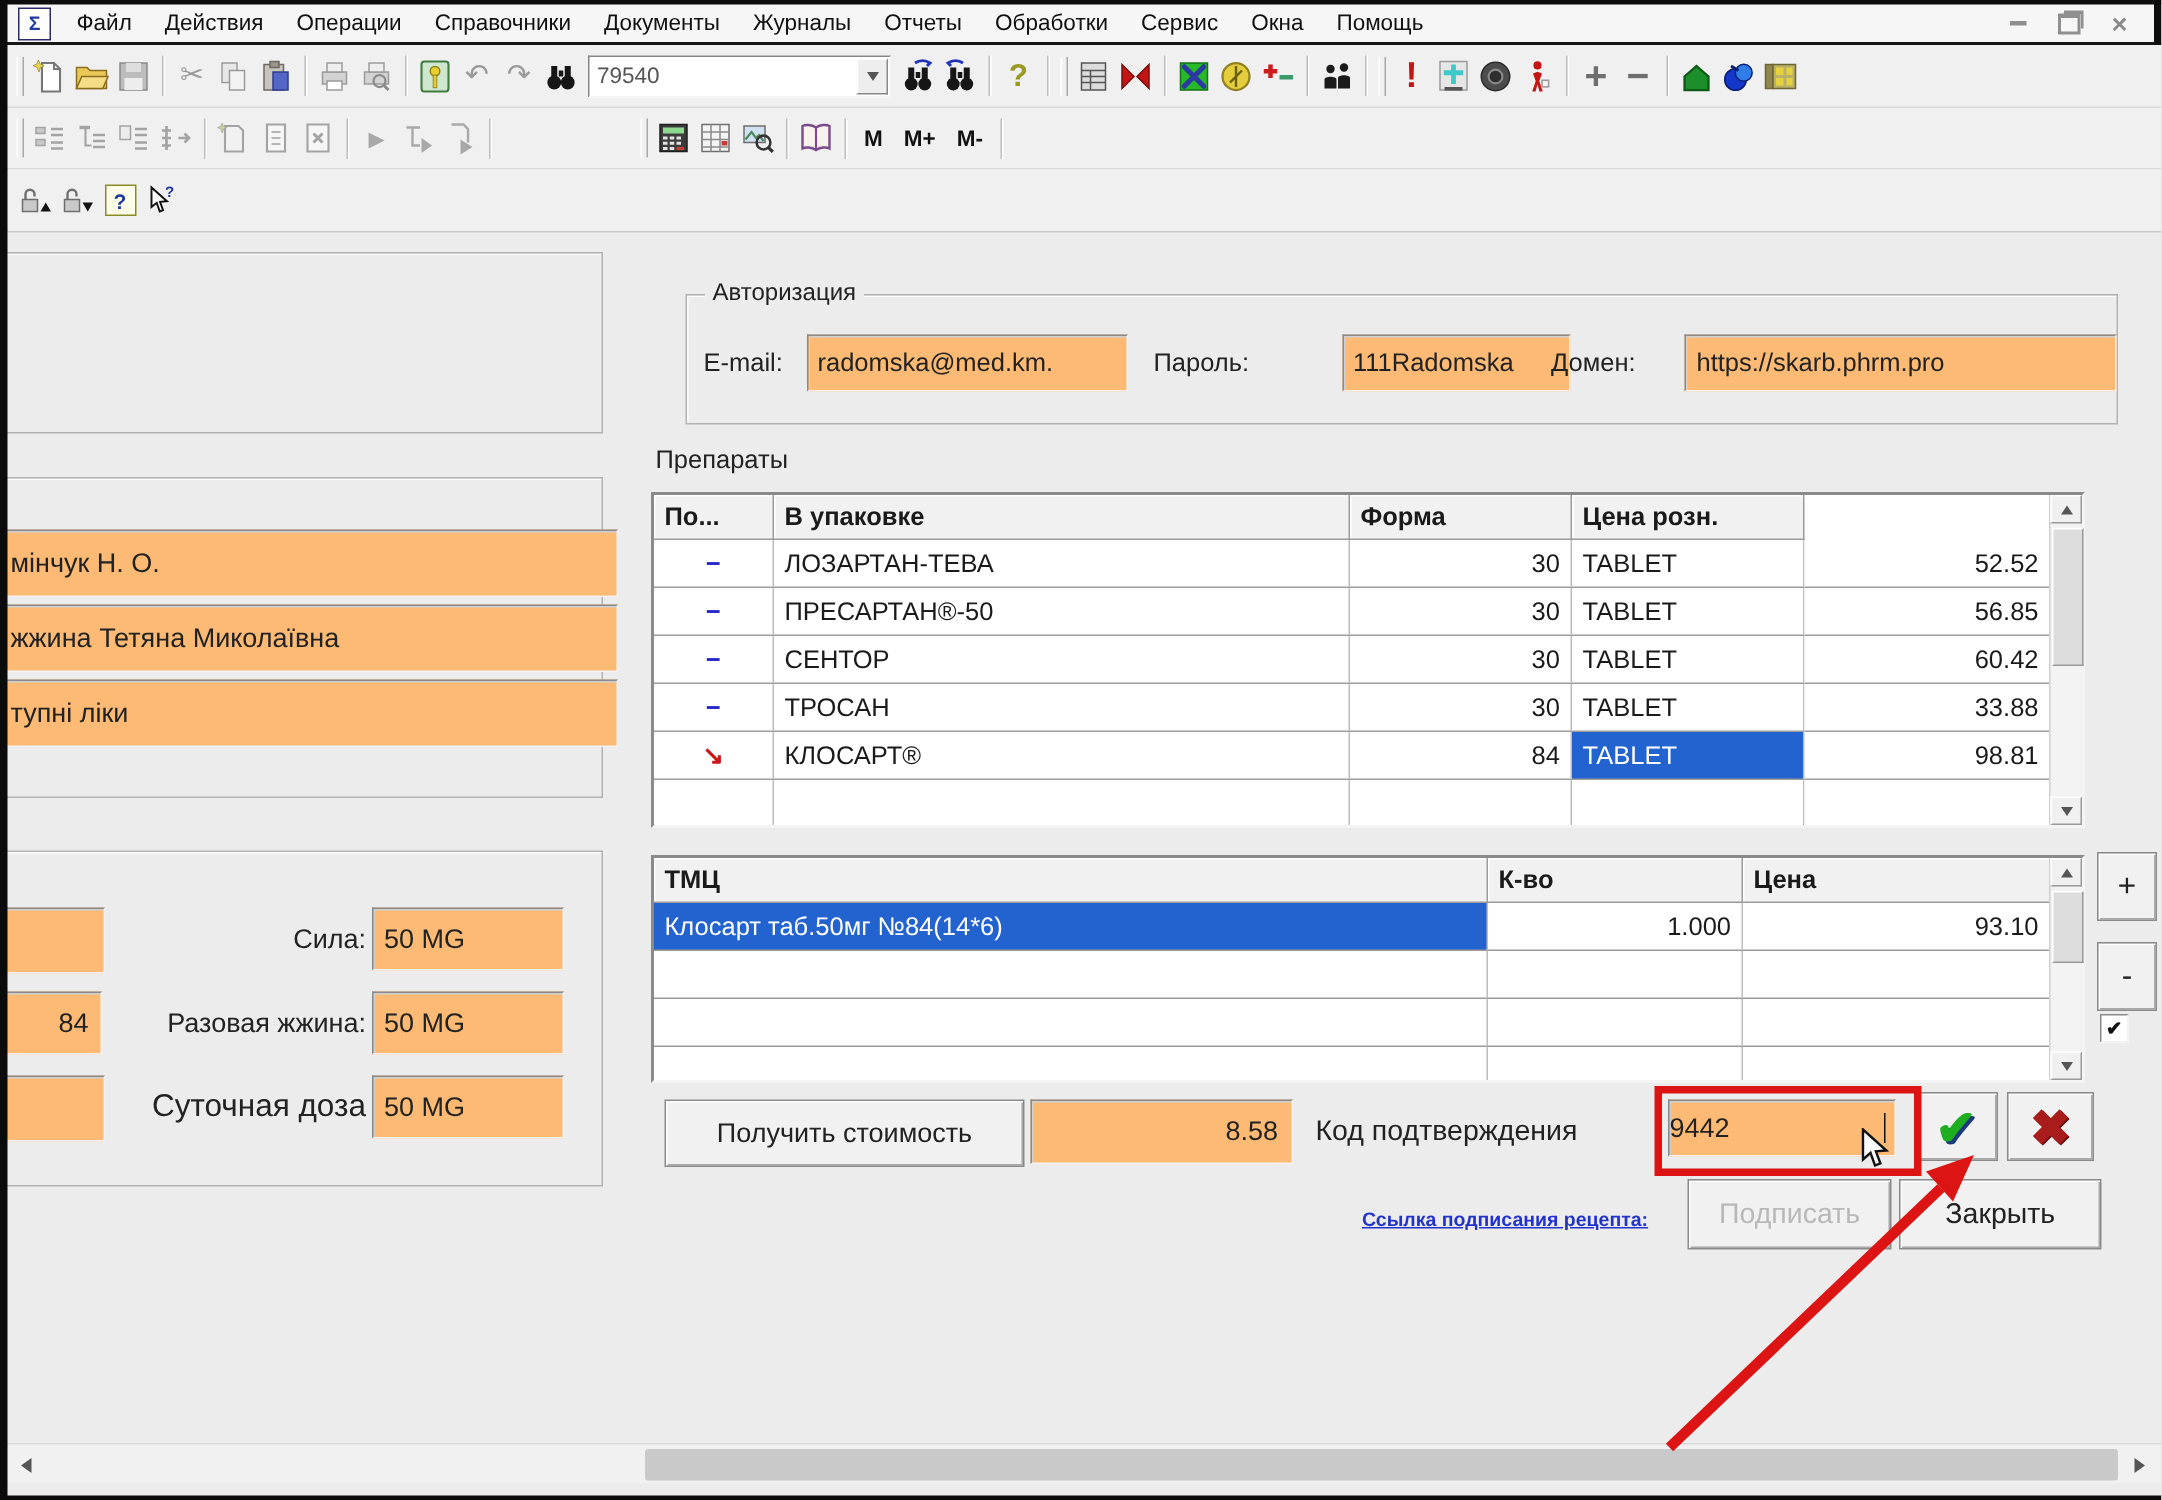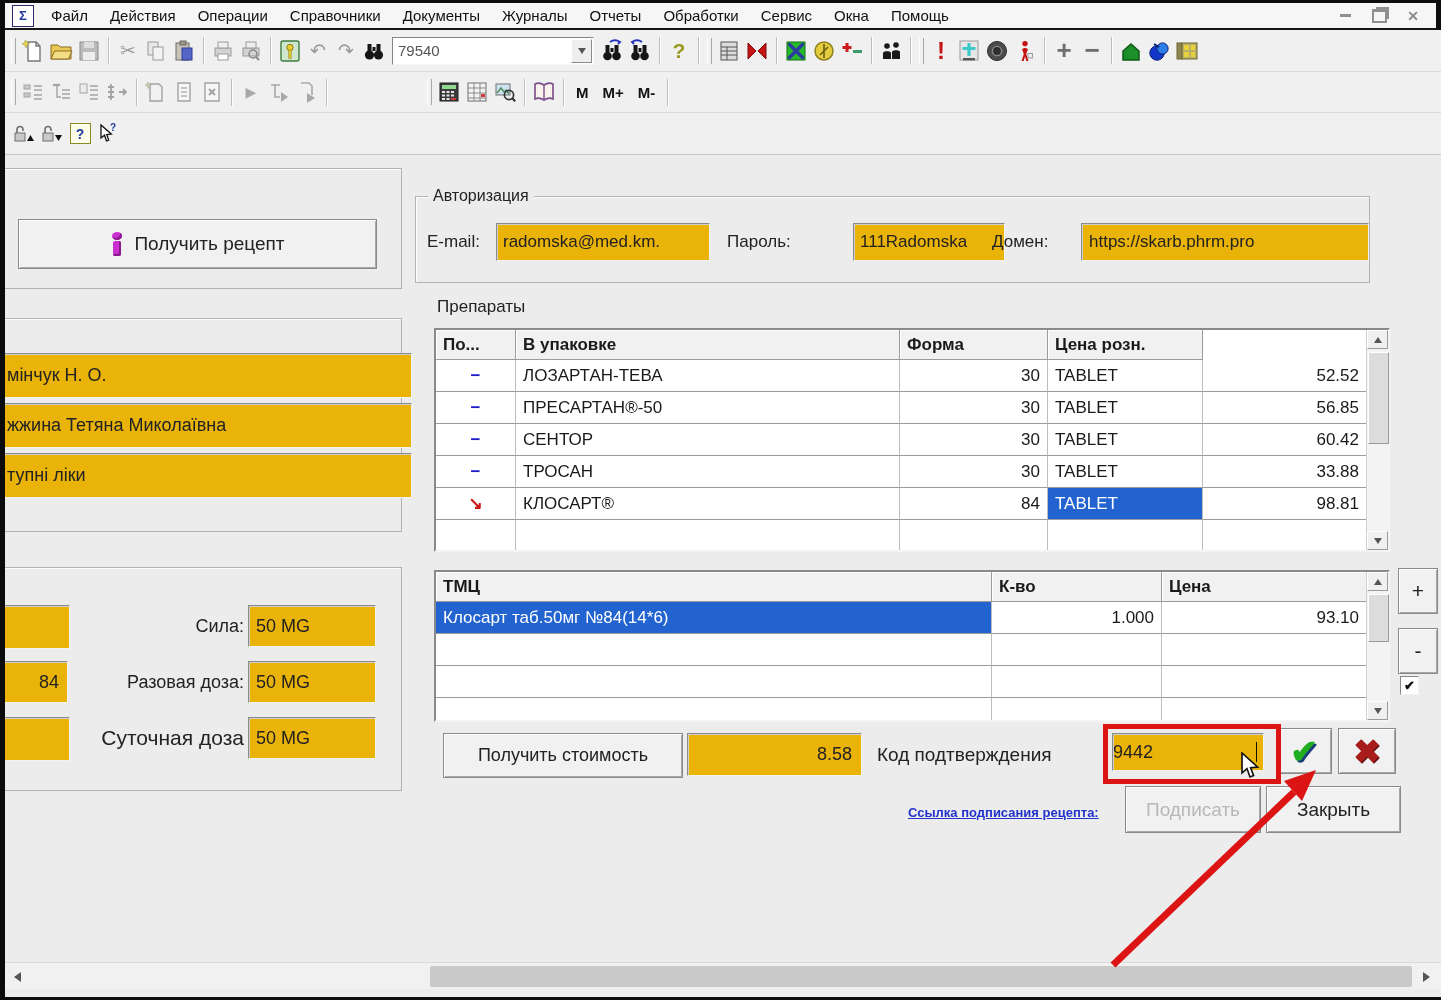--- a/index.html
+++ b/index.html
@@ -30,21 +30,21 @@
   .mbtn{font-size:15px;font-weight:bold;color:#111;padding:0 7px;}
   #searchbox{width:200px;height:26px;background:#fff;border:1px solid;border-color:#858585 #f6f6f6 #f6f6f6 #858585;
              display:flex;align-items:center;margin:0 4px;}
   #searchval{flex:1;font-size:15px;color:#555;padding-left:5px;}
   #dropbtn{width:19px;height:22px;background:#eee;border:1px solid;border-color:#fff #8a8a8a #8a8a8a #fff;
            display:flex;align-items:center;justify-content:center;margin-right:1px;}
   .tri-down{width:0;height:0;border-left:4px solid transparent;border-right:4px solid transparent;border-top:6px solid #555;}
   .tri-up{width:0;height:0;border-left:4px solid transparent;border-right:4px solid transparent;border-bottom:6px solid #555;}
   .tri-left{width:0;height:0;border-top:5px solid transparent;border-bottom:5px solid transparent;border-right:7px solid #555;}
   .tri-right{width:0;height:0;border-top:5px solid transparent;border-bottom:5px solid transparent;border-left:7px solid #555;}
-  .sunken{background:#eab308;border:1px solid;border-color:#8a8a8a #f2f2f2 #f2f2f2 #8a8a8a;
+  .sunken{background:#fdba74;border:1px solid;border-color:#8a8a8a #f2f2f2 #f2f2f2 #8a8a8a;
           box-shadow:inset 1px 1px 0 #cfcfcf;}
   .groupbox{border:1px solid #b2b2b2;box-shadow:inset 1px 1px 0 #fdfdfd;}
   .legend{position:absolute;top:-10px;left:12px;background:#ececec;padding:0 5px;font-size:16px;color:#222;}
   
   #main{left:0;top:155px;width:1441px;height:807px;}
   .field{display:flex;align-items:center;font-size:18px;color:#222;}
   .lbl{font-size:17px;color:#222;}
   
   .table{background:#fff;border:2px solid;border-color:#8a8a8a #f4f4f4 #f4f4f4 #8a8a8a;box-sizing:border-box;padding-left:48px;}
   .tgrid{position:absolute;left:0;top:0;right:21px;bottom:0;overflow:hidden;}
@@ -436,27 +436,20 @@
         <svg viewBox="0 0 24 24">
           <path d="M5 3v13l3.5-2.8L10.5 19l2.2-.9-2-5.6 4.6-.4z" fill="#fff" stroke="#111" stroke-width="1.3"></path>
           <text x="14" y="9" font-size="10" font-weight="bold" fill="#223a9e">?</text>
         </svg>
       </div>
   </div>
 
   <div id="main" class="abs">
 
     <div class="abs groupbox" style="left:-30px;top:13px;width:430px;height:119px;"></div>
-    <div class="abs pushbtn" style="left:18px;top:64px;width:357px;height:48px;gap:10px;font-size:19px;">
-      <span class="prescr-ico">
-          <span class="dot"></span>
-          <span class="body"></span>
-        </span>
-      <span>Получить рецепт</span>
-    </div>
 
     <div class="abs groupbox" style="left:-30px;top:163px;width:430px;height:212px;"></div>
     <div class="abs sunken field" style="left:-30px;top:198px;width:404px;height:43px;padding-left:36px;">
         <span>мінчук Н. О.</span>
       </div>
     <div class="abs sunken field" style="left:-30px;top:248px;width:404px;height:43px;padding-left:36px;">
         <span>жжина Тетяна Миколаївна</span>
       </div>
     <div class="abs sunken field" style="left:-30px;top:298px;width:404px;height:43px;padding-left:36px;">
         <span>тупні ліки</span>
@@ -465,30 +458,30 @@
     <div class="abs groupbox" style="left:-30px;top:412px;width:430px;height:222px;"></div>
     <div class="abs sunken field" style="left:-30px;top:450px;width:98px;height:42px;"></div>
     <div class="abs sunken field num" style="left:-30px;top:506px;width:98px;height:42px;justify-content:flex-end;padding-right:8px;box-sizing:border-box;">
         <span>84</span>
       </div>
     <div class="abs sunken field" style="left:-30px;top:562px;width:98px;height:42px;"></div>
     <div class="abs lbl" style="left:78px;top:450px;width:166px;height:42px;line-height:42px;text-align:right;font-size:18px;">Сила:</div>
     <div class="abs sunken field" style="left:248px;top:450px;width:128px;height:42px;padding-left:7px;box-sizing:border-box;">
         <span>50 MG</span>
       </div>
-    <div class="abs lbl" style="left:58px;top:506px;width:186px;height:42px;line-height:42px;text-align:right;font-size:18px;">Разовая доза:</div>
+    <div class="abs lbl" style="left:58px;top:506px;width:186px;height:42px;line-height:42px;text-align:right;font-size:18px;">Разовая жжина:</div>
     <div class="abs sunken field" style="left:248px;top:506px;width:128px;height:42px;padding-left:7px;box-sizing:border-box;">
         <span>50 MG</span>
       </div>
     <div class="abs lbl" style="left:58px;top:562px;width:186px;height:42px;line-height:42px;text-align:right;font-size:21px;">Суточная доза</div>
     <div class="abs sunken field" style="left:248px;top:562px;width:128px;height:42px;padding-left:7px;box-sizing:border-box;">
         <span>50 MG</span>
       </div>
 
-    <div class="abs groupbox" style="left:415px;top:41px;width:953px;height:85px;">
+    <div class="abs groupbox" style="left:457px;top:41px;width:953px;height:85px;">
       <div class="legend">Авторизация</div>
       <div class="abs lbl" style="left:11px;top:26px;height:38px;line-height:38px;">E-mail:</div>
       <div class="abs sunken field" style="left:80px;top:26px;width:214px;height:38px;padding-left:6px;box-sizing:border-box;font-size:17px;">
           <span>radomska@med.km.</span>
         </div>
       <div class="abs lbl" style="left:311px;top:26px;height:38px;line-height:38px;">Пароль:</div>
       <div class="abs sunken field" style="left:405px;top:26px;width:152px;height:38px;padding-left:6px;box-sizing:border-box;font-size:17px;margin-left:32px;">
           <span>111Radomska</span>
         </div>
       <div class="abs lbl" style="left:576px;top:26px;height:38px;line-height:38px;">Домен:</div>

